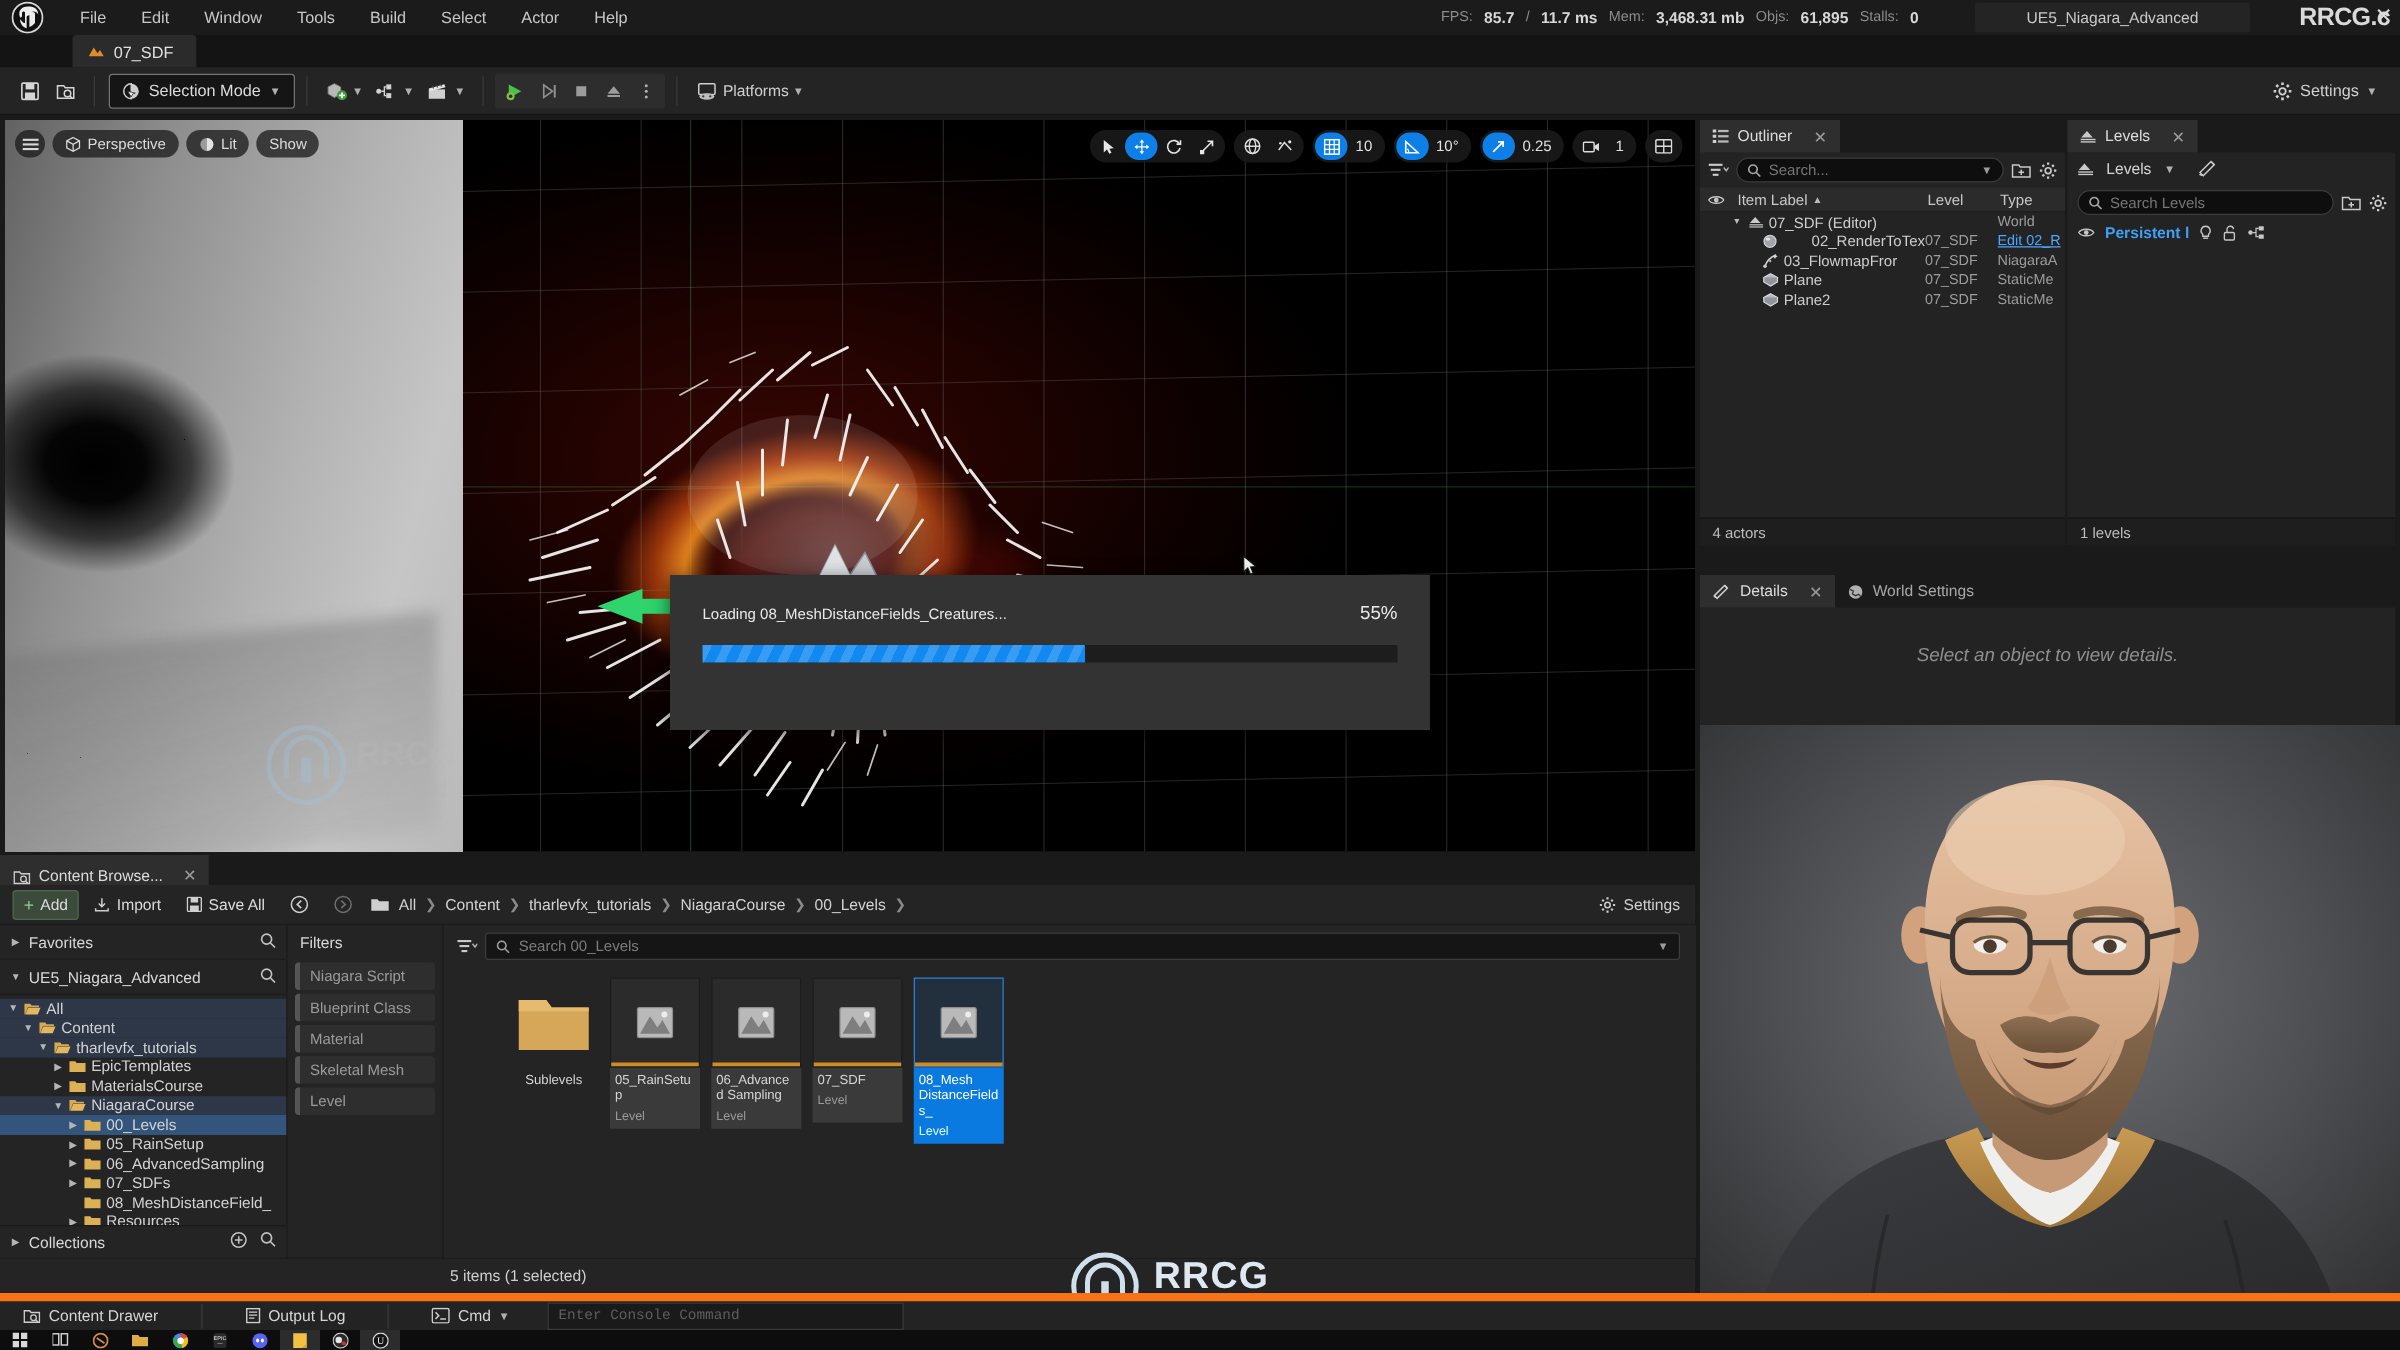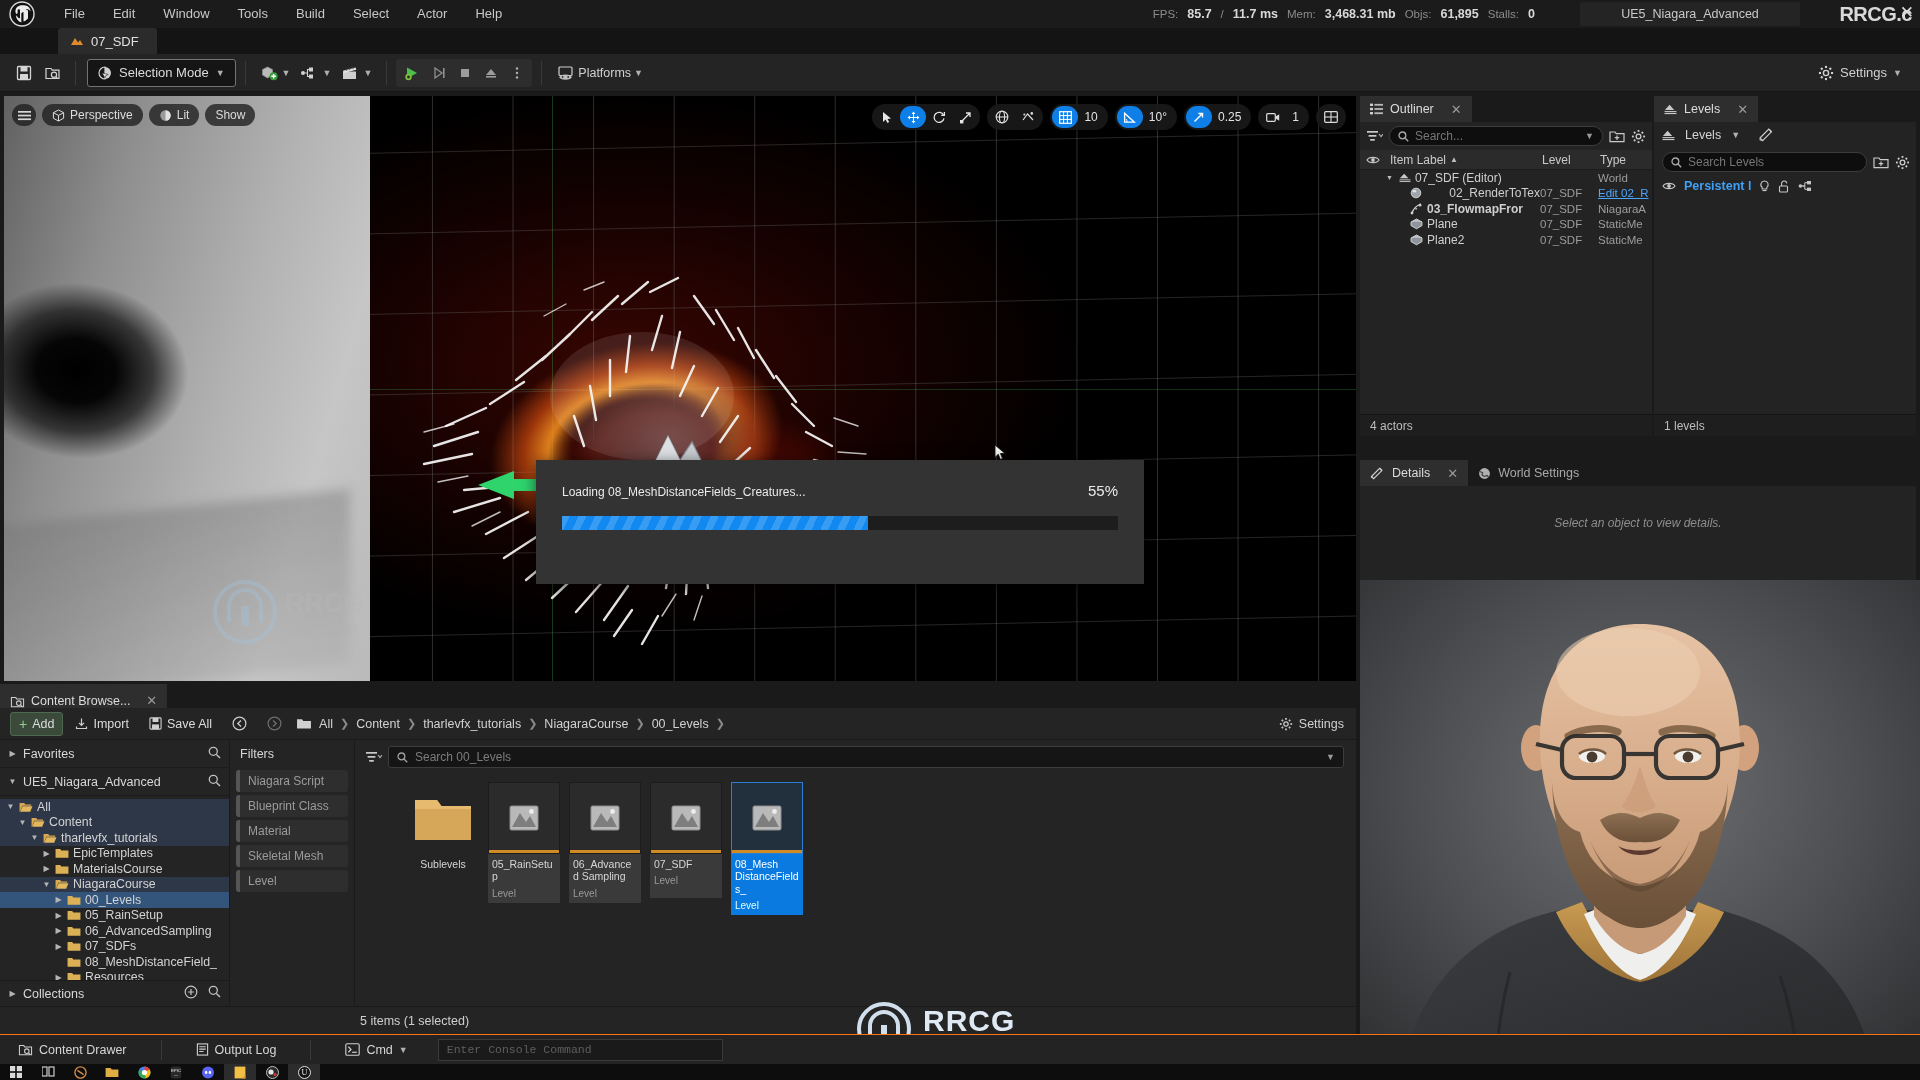--- a/index.html
+++ b/index.html
@@ -273,21 +273,21 @@
     height:26px; display:flex; align-items:center; gap:10px; padding:0 8px;
     font-size:12.5px; color:#d4d4d4;
   }
   .lvl-row {
     height:20px; display:flex; align-items:center; gap:8px; padding:0 8px;
     font-size:12.5px;
   }
   .lvl-name { color:#3fa0f5; font-weight:bold; }
   .details-empty {
     position:absolute; left:0; right:0; top:56px; text-align:center;
-    font-size:12px; color:#8e8e8e; font-style:italic;
+    font-size:15px; color:#8e8e8e; font-style:italic;
   }
 
   
   .cb { position:absolute; left:0; top:684px; width:1356px; height:350px; background:#242424; }
   .cb-tabbar { height:24px; background:#1a1a1a; display:flex; }
   .cb-tab {
     display:flex; align-items:flex-end; gap:6px; padding:0 10px;
     background:#2e2e2e; font-size:12.5px; color:#dcdcdc;
   }
   .cb-toolbar {
@@ -369,21 +369,21 @@
     position:absolute; left:0; bottom:0; width:1356px; height:28px;
     background:#242424; border-top:1px solid #1a1a1a;
     display:flex; align-items:center; font-size:12.5px; color:#cfcfcf;
   }
   .cb-status .txt { margin-left:360px; }
 
   
   .statusbar {
     position:absolute; left:0; top:1034px; width:1920px; height:30px;
     background:#232323; display:flex; align-items:center; gap:20px; padding:0 8px;
-    border-top:1px solid #f97316;
+    border-top:7px solid #f97316;
   }
   .sb-btn {
     height:24px; padding:0 10px; display:flex; align-items:center; gap:6px;
     font-size:12.5px; color:#d6d6d6;
   }
   .sb-sep { width:1px; height:20px; background:#3a3a3a; margin:0 4px; }
   .cmd-input {
     flex:0 0 auto; width:285px; height:22px; background:#1a1a1a; border:1px solid #3a3a3a;
     display:flex; align-items:center; padding:0 8px;
     font-family:"Liberation Mono", monospace; font-size:11.5px; color:#5e5e5e;
@@ -927,21 +927,21 @@
                 <circle cx="6" cy="6" r="4.8" fill="#9fa5ab" stroke="#cfcfcf" stroke-width="1"></circle>
                 <ellipse cx="4.4" cy="4.2" rx="1.8" ry="1.3" fill="#e0e4e8"></ellipse>
               </svg>
             </span>
             <span>02_RenderToTex</span>
           </div>
           <div class="out-c2">07_SDF</div>
           <div class="out-c3 link">Edit 02_R</div>
         </div>
         <div class="out-row">
-          <div class="out-c1" style="padding-left: 50px; font-weight: bold;">
+          <div class="out-c1" style="padding-left: 50px;">
             <span style="display: flex; align-items: center;">
               <svg width="13" height="12" viewBox="0 0 13 12">
                 <path d="M2 10 C4 4 8 2 11 1" fill="none" stroke="#cfcfcf" stroke-width="1.3"></path>
                 <circle cx="2" cy="10" r="1.4" fill="#cfcfcf"></circle>
                 <path d="M9.2 1.6 l.8-1.4 l.8 1.4 l1.4 .6 l-1.4 .6 l-.8 1.4 l-.8-1.4 l-1.4-.6 z" fill="#d8d8d8"></path>
                 <path d="M5.6 5.4 l.5-.9 l.5 .9 l.9 .4 l-.9 .4 l-.5 .9 l-.5-.9 l-.9-.4 z" fill="#d8d8d8"></path>
               </svg>
             </span>
             <span>03_FlowmapFror</span>
           </div>

